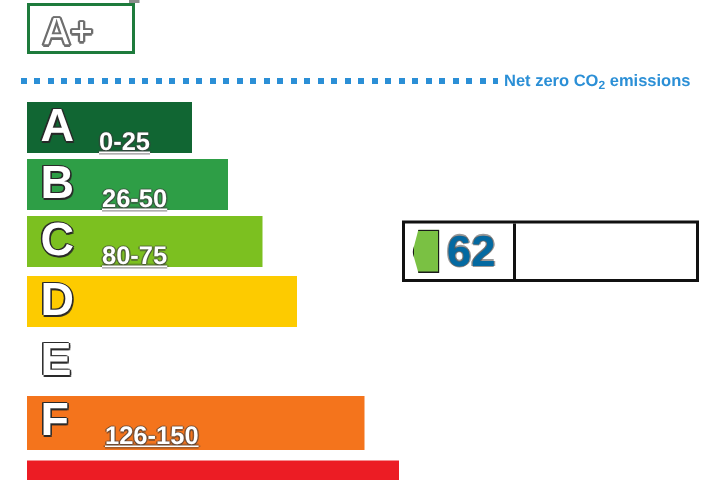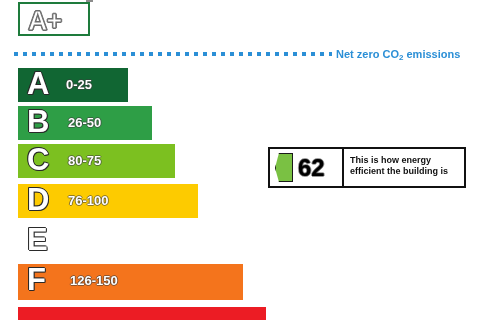--- a/index.html
+++ b/index.html
@@ -110,28 +110,29 @@
     line-height: 36px;
     color: #ffffff;
     letter-spacing: 0px;
     text-shadow:
       -1px 0 rgba(40,40,40,0.95), 1px 0 rgba(40,40,40,0.95),
       0 -1px rgba(40,40,40,0.95), 0 1px rgba(40,40,40,0.95),
       -1px -1px rgba(40,40,40,0.8), 1px 1px rgba(40,40,40,0.8);
   }
   .band .range {
     position: absolute;
-    top: 7px;
-    font-size: 13px;
+    top: 17px;
+    font-size: 17px;
     font-weight: bold;
     line-height: 20px;
     color: #ffffff;
     text-shadow:
       -1px 0 rgba(60,60,60,0.55), 1px 0 rgba(60,60,60,0.55),
       0 -1px rgba(60,60,60,0.55), 0 1px rgba(60,60,60,0.55);
+    text-decoration: underline;
   }
 
   
   .score-badge {
     position: absolute;
     left: 268px;
     top: 147px;
     width: 198px;
     height: 41px;
     background: #ffffff;
@@ -146,24 +147,24 @@
     height: 29px;
     background: #7ac143;
     border: 1px solid #1a1a1a;
     box-sizing: border-box;
     clip-path: polygon(100% 0%, 100% 100%, 22% 100%, 0% 52%, 22% 0%);
   }
   .score-value {
     position: absolute;
     left: 28px;
     top: -1px;
-    font-size: 24px;
+    font-size: 29px;
     font-weight: bold;
     line-height: 40px;
-    color: #000000;
+    color: #0369a1;
     text-shadow:
       -1px 0 rgba(70,70,70,0.55), 1px 0 rgba(70,70,70,0.55),
       0 -1px rgba(70,70,70,0.55), 0 1px rgba(70,70,70,0.55);
   }
   .score-divider {
     position: absolute;
     left: 72px;
     top: 0px;
     width: 2px;
     height: 37px;
@@ -206,35 +207,30 @@
       <div class="band" style="top: 106px; width: 134px; height: 34px; background: rgb(46, 158, 70);">
         <span class="letter">B</span>
         <span class="range" style="left: 50px; text-align: right;">26-50</span>
       </div>
       <div class="band" style="top: 144px; width: 157px; height: 34px; background: rgb(124, 192, 32);">
         <span class="letter">C</span>
         <span class="range" style="left: 50px;">80-75</span>
       </div>
       <div class="band" style="top: 184px; width: 180px; height: 34px; background: rgb(253, 203, 0);">
         <span class="letter">D</span>
-        <span class="range" style="left: 50px;">76-100</span>
       </div>
       <div class="band" style="top: 224px; width: 202px; height: 34px;">
         <span class="letter">E</span>
       </div>
       <div class="band" style="top: 264px; width: 225px; height: 36px; background: rgb(244, 116, 28);">
         <span class="letter">F</span>
         <span class="range" style="left: 52px; text-align: right;">126-150</span>
       </div>
       <div class="band" style="top: 307px; width: 248px; height: 13px; background: rgb(236, 28, 36);"></div>
     </div>
 
   <div class="score-badge">
     <div class="score-arrow"></div>
     <span class="score-value">62</span>
     <div class="score-divider"></div>
-    <div class="score-desc">
-      <span>This is how energy efficient</span>
-      <span>the building is</span>
-    </div>
   </div>
 
 </div>
 
 </body></html>

